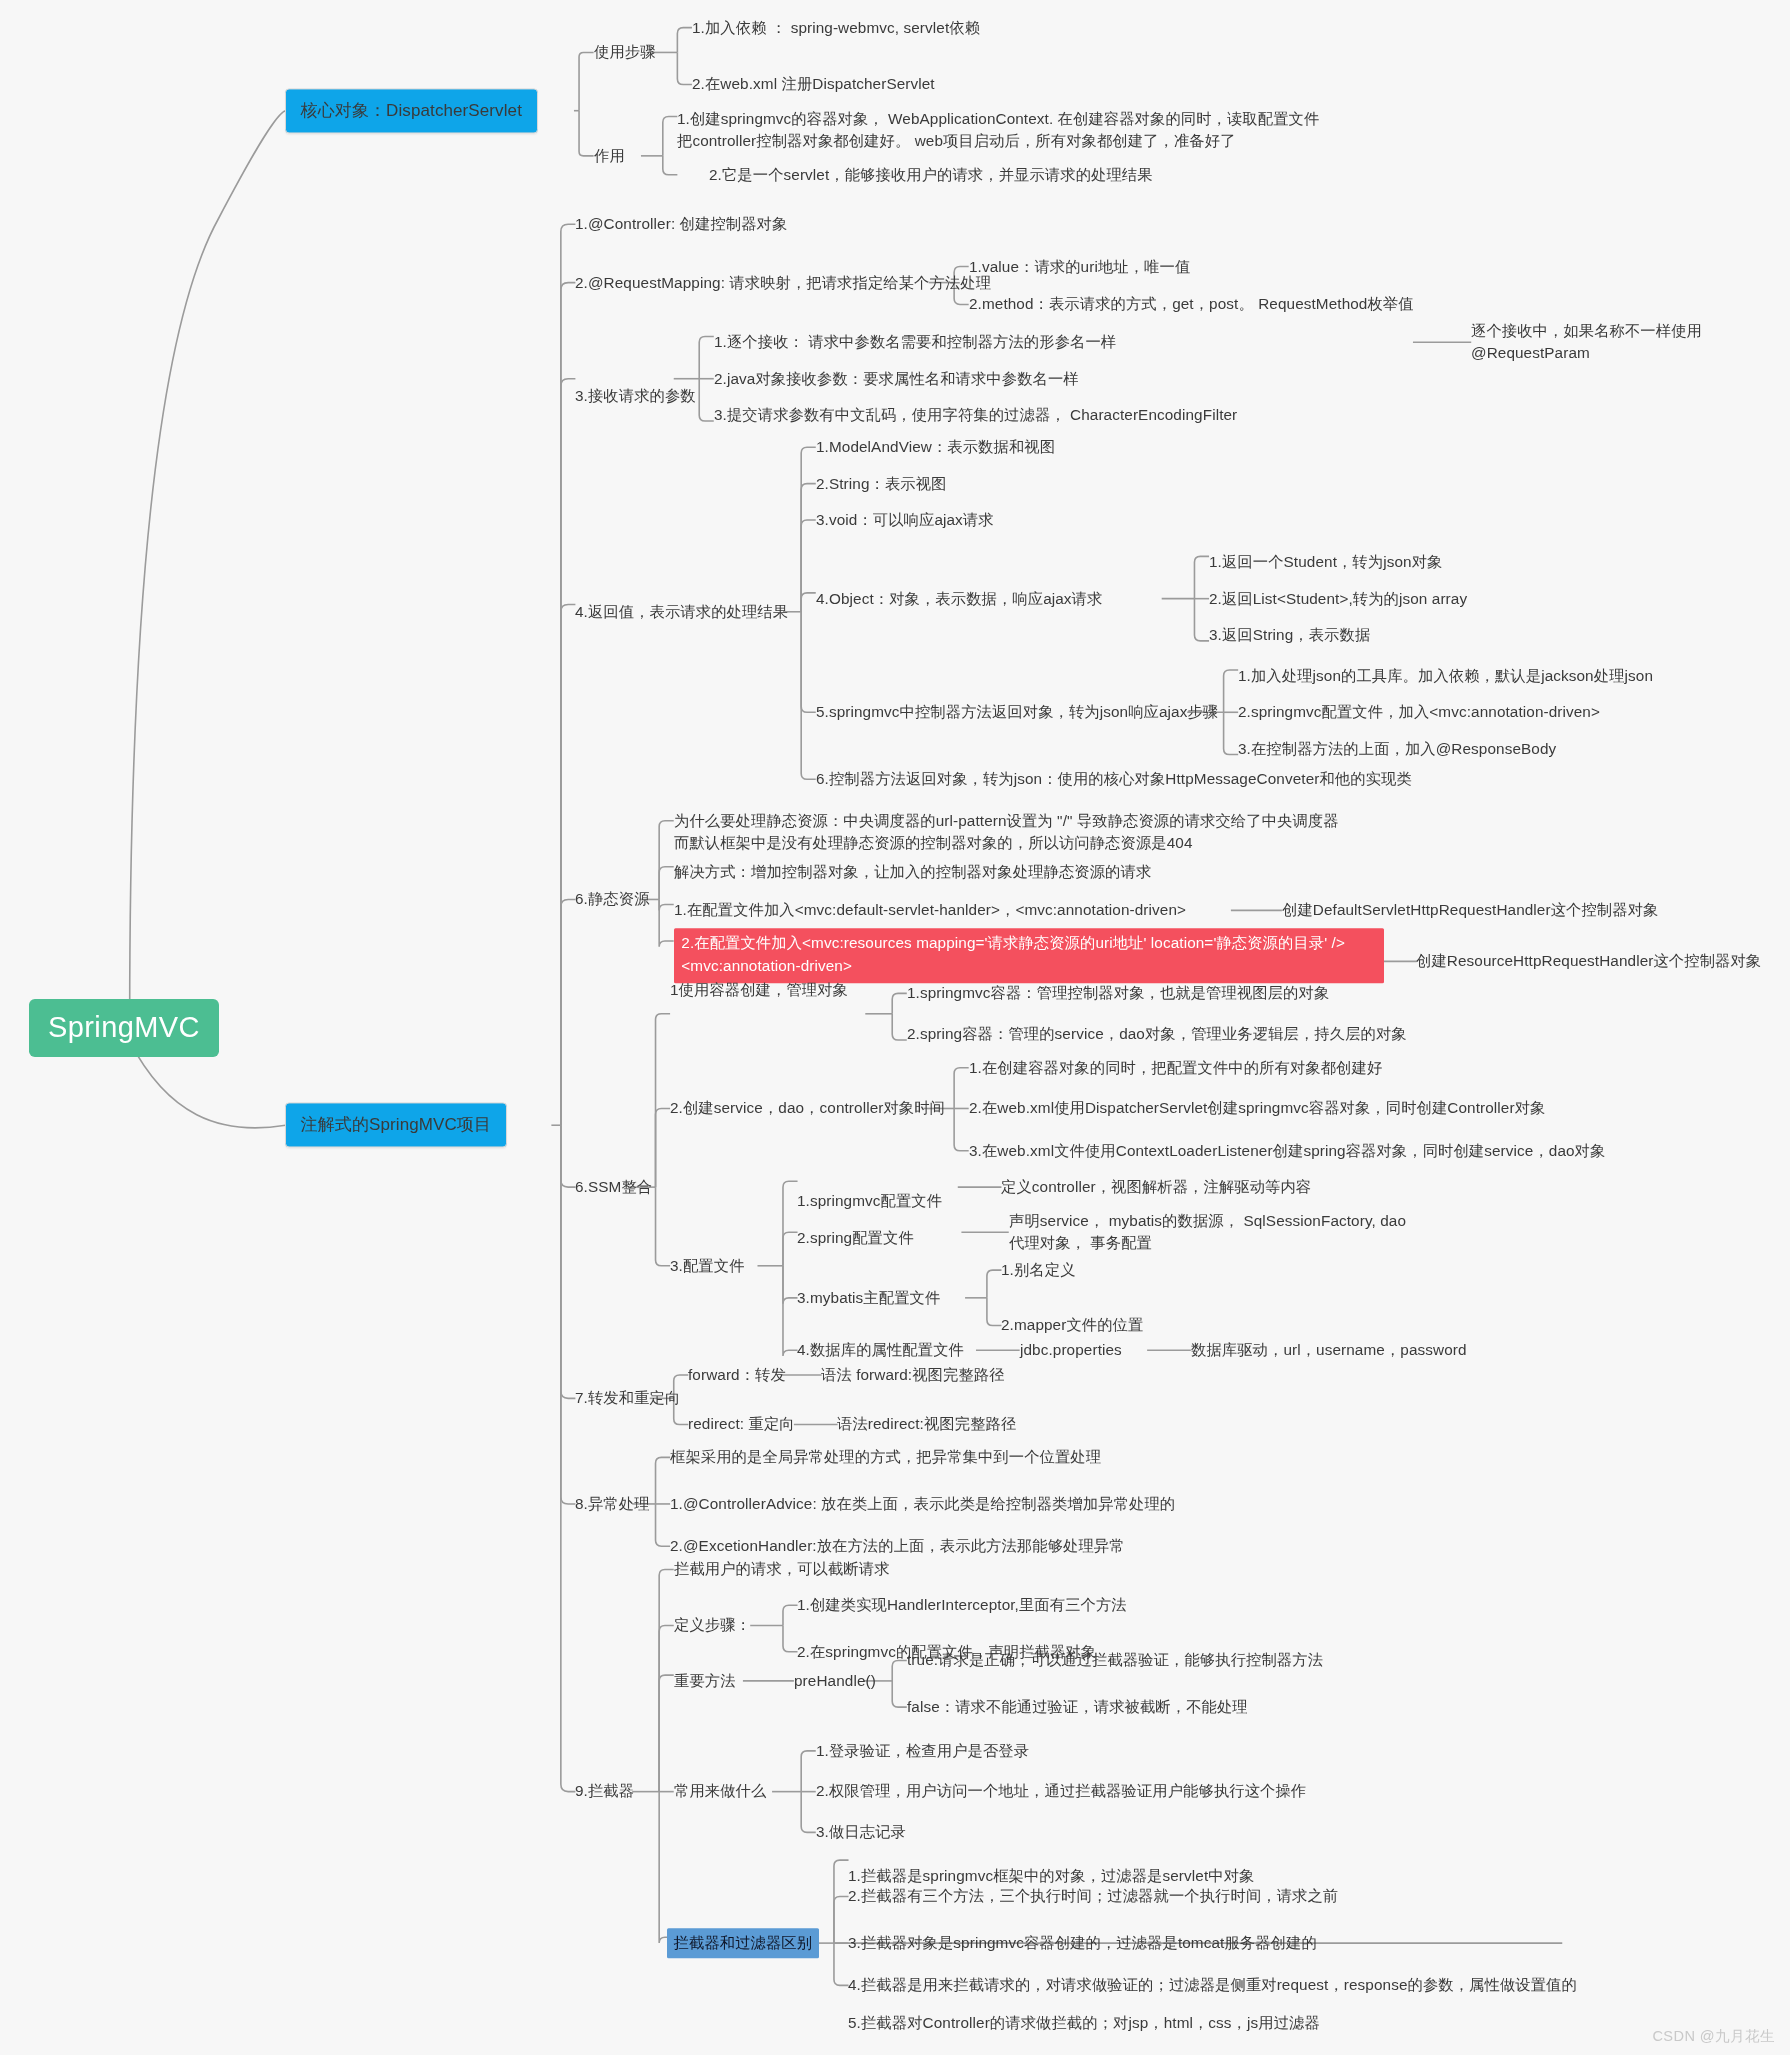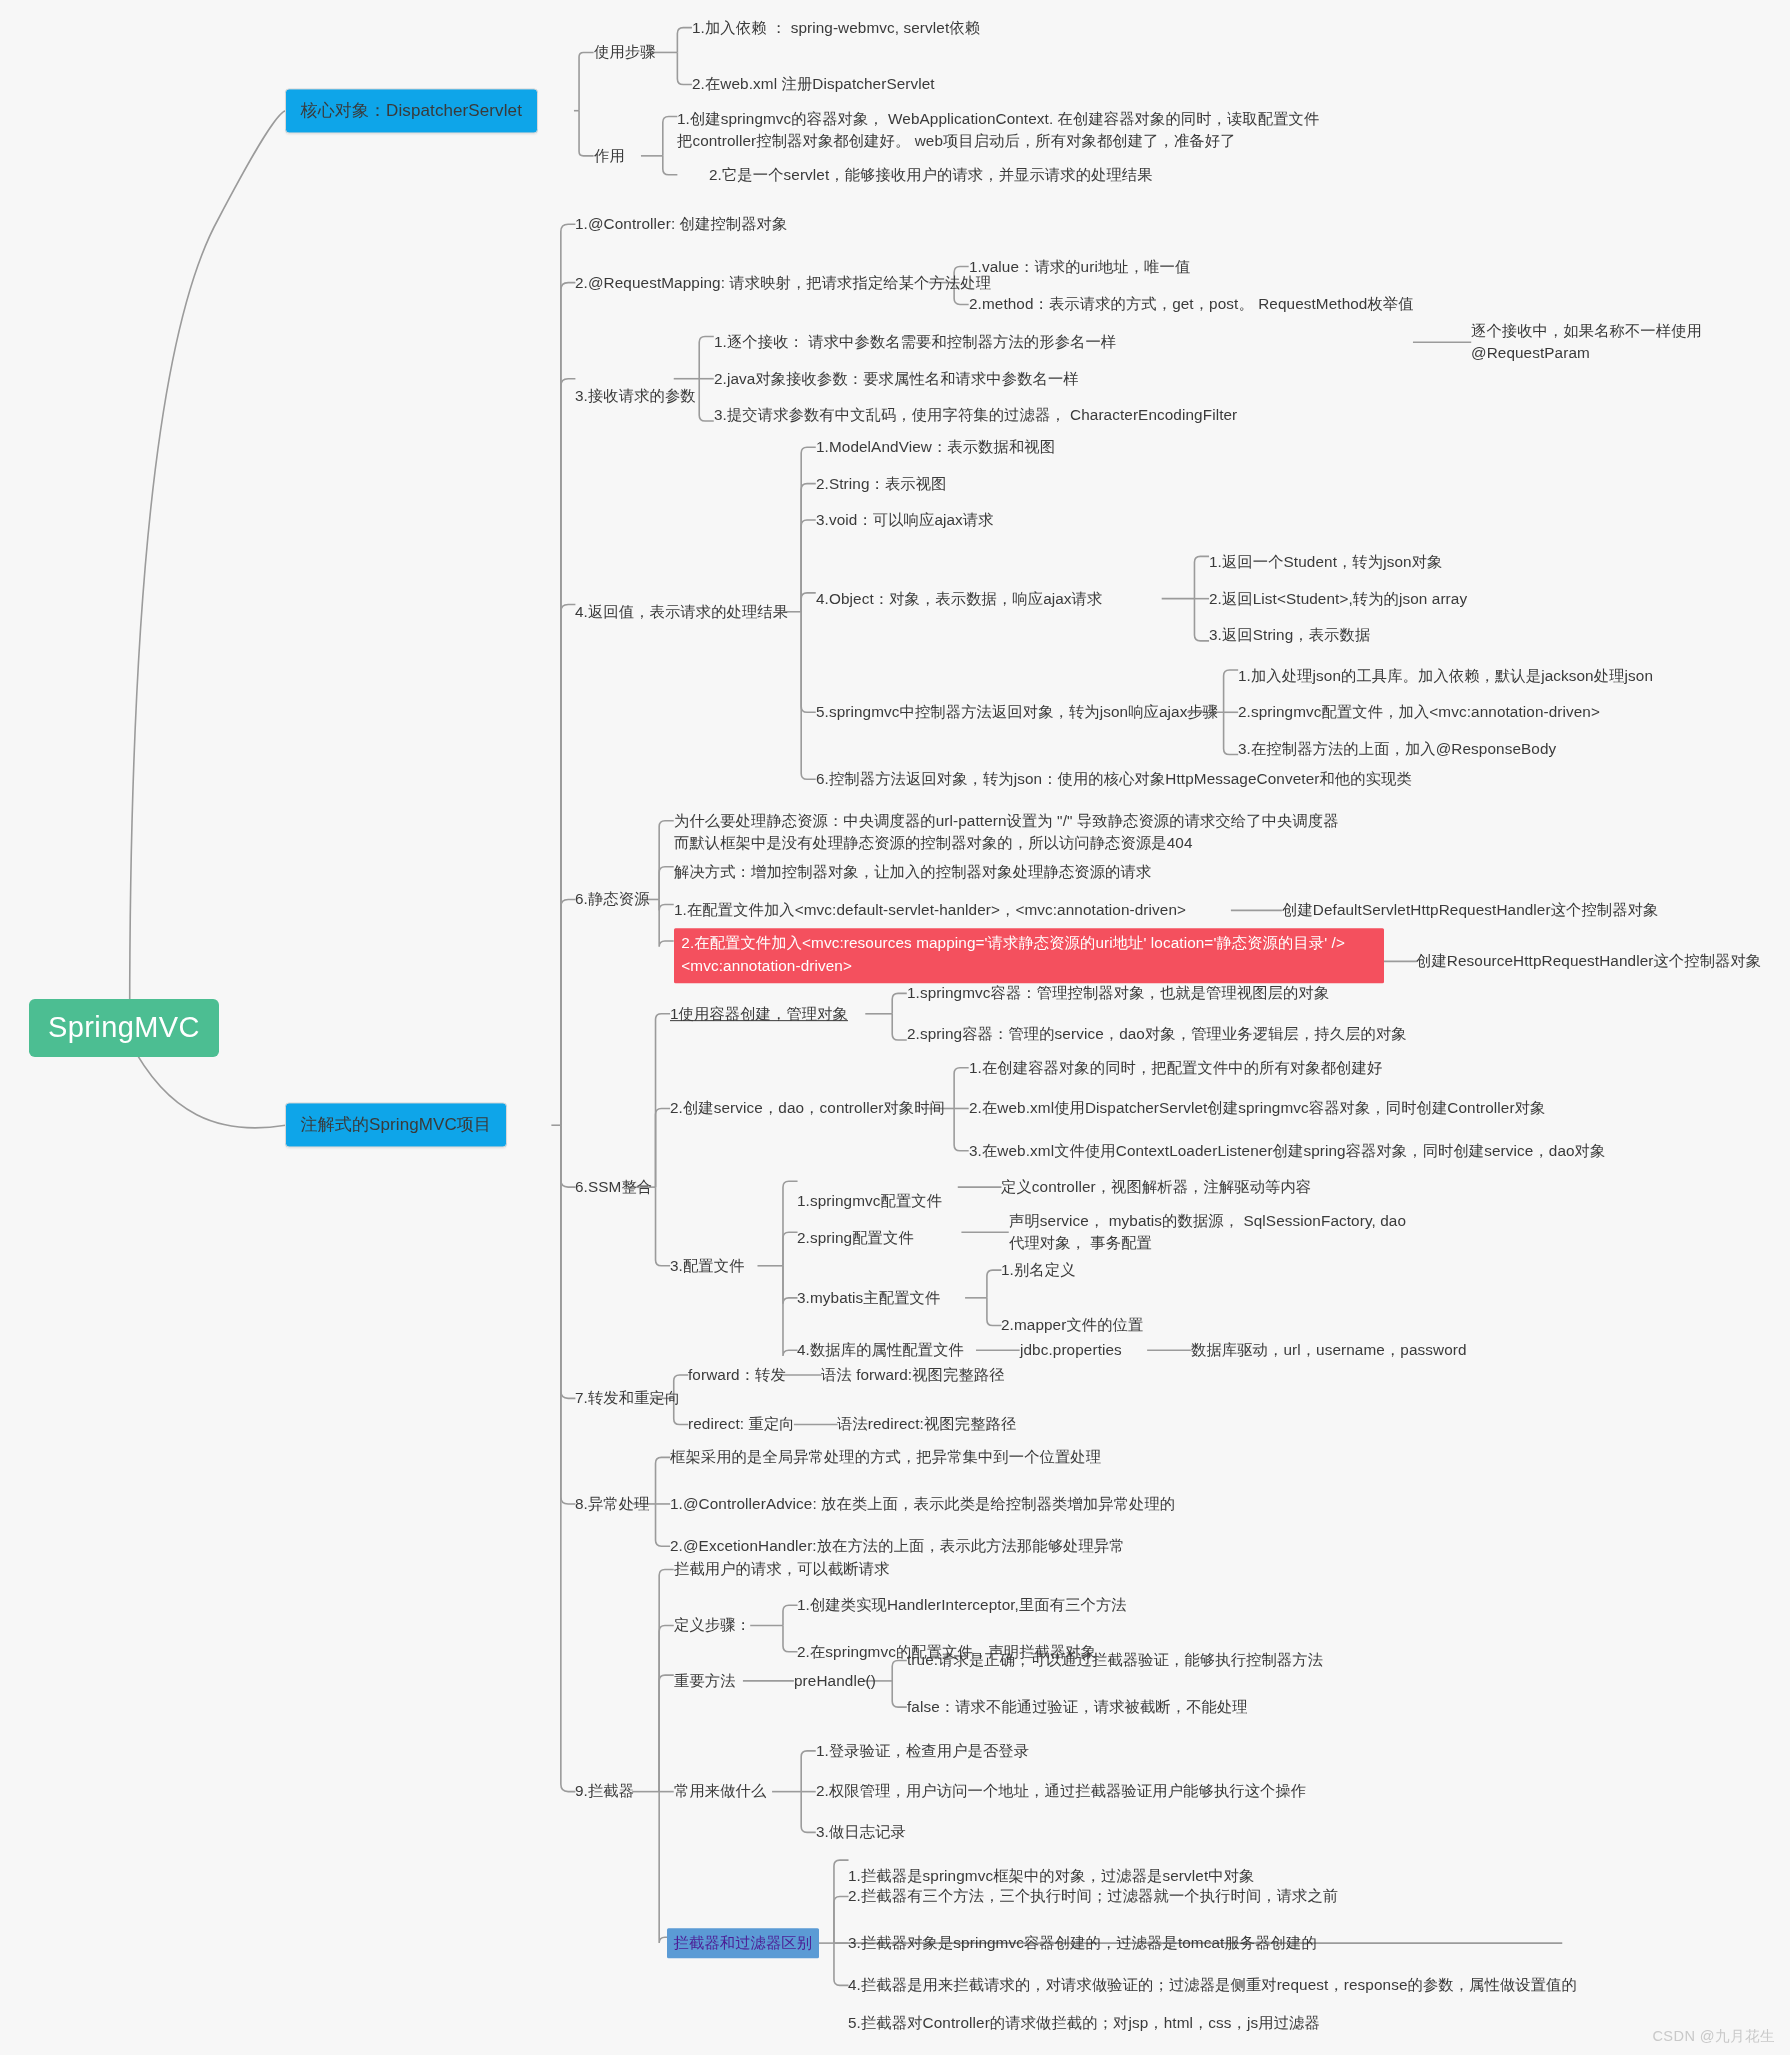--- a/index.html
+++ b/index.html
@@ -57,21 +57,21 @@
   }
   .node.redhl {
     background: #f4505e;
     color: #ffffff;
     padding: 4.4px 7.3px 5.8px 7.3px;
     border-radius: 1.5px;
     line-height: 1.48;
   }
   .node.bluehl {
     background: #5b9bd5;
-    color: #4c1d95;
+    color: #0f172a;
     padding: 3.6px 6.6px 4.4px 6.6px;
     border-radius: 1.5px;
   }
   .watermark {
     position: absolute;
     right: 16px;
     bottom: 10.2px;
     font-size: 14.6px;
     color: #c9c9c9;
     letter-spacing: 0.4px;
@@ -268,21 +268,21 @@
 而默认框架中是没有处理静态资源的控制器对象的，所以访问静态资源是404</div>
   <div class="node plain" style="left:674px; top:872px;">解决方式：增加控制器对象，让加入的控制器对象处理静态资源的请求</div>
   <div class="node plain" style="left:674px; top:910px;">1.在配置文件加入&lt;mvc:default-servlet-hanlder&gt;，&lt;mvc:annotation-driven&gt;</div>
   <div class="node plain" style="left:1282px; top:910px;">创建DefaultServletHttpRequestHandler这个控制器对象</div>
   <div class="node redhl" style="left:674px; top:956px; width:695px;">2.在配置文件加入&lt;mvc:resources mapping='请求静态资源的uri地址' location='静态资源的目录' /&gt;
 &lt;mvc:annotation-driven&gt;</div>
   <div class="node plain" style="left:1416px; top:961px;">创建ResourceHttpRequestHandler这个控制器对象</div>
 
   <div class="node plain" style="left:575px; top:1187px;">6.SSM整合</div>
 
-  <div class="node plain" style="left:670px; top:1014px;text-decoration:underline;">1使用容器创建，管理对象</div>
+  <div class="node plain" style="left:670px; top:990px;">1使用容器创建，管理对象</div>
   <div class="node plain" style="left:907px; top:993px;">1.springmvc容器：管理控制器对象，也就是管理视图层的对象</div>
   <div class="node plain" style="left:907px; top:1034px;">2.spring容器：管理的service，dao对象，管理业务逻辑层，持久层的对象</div>
 
   <div class="node plain" style="left:670px; top:1108px;">2.创建service，dao，controller对象时间</div>
   <div class="node plain" style="left:969px; top:1068px;">1.在创建容器对象的同时，把配置文件中的所有对象都创建好</div>
   <div class="node plain" style="left:969px; top:1108px;">2.在web.xml使用DispatcherServlet创建springmvc容器对象，同时创建Controller对象</div>
   <div class="node plain" style="left:969px; top:1151px;">3.在web.xml文件使用ContextLoaderListener创建spring容器对象，同时创建service，dao对象</div>
 
   <div class="node plain" style="left:670px; top:1266px;">3.配置文件</div>
   <div class="node plain" style="left:797px; top:1187px;margin-top:14px;">1.springmvc配置文件</div>

